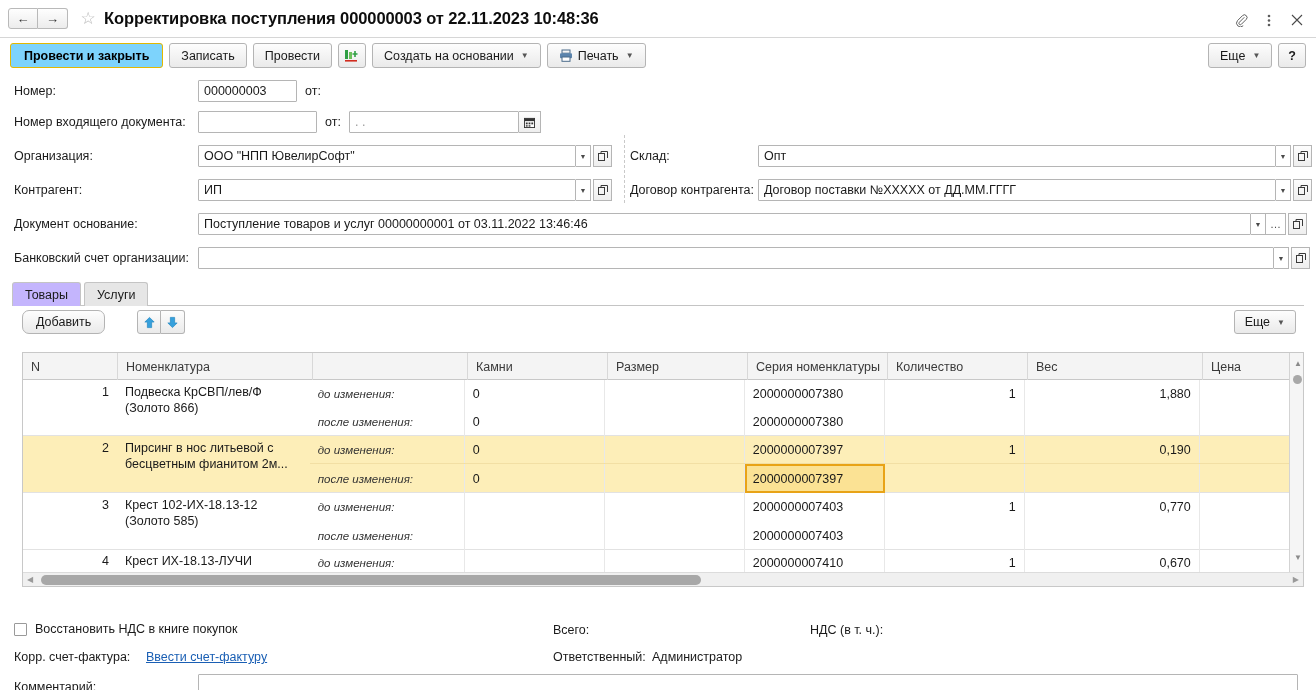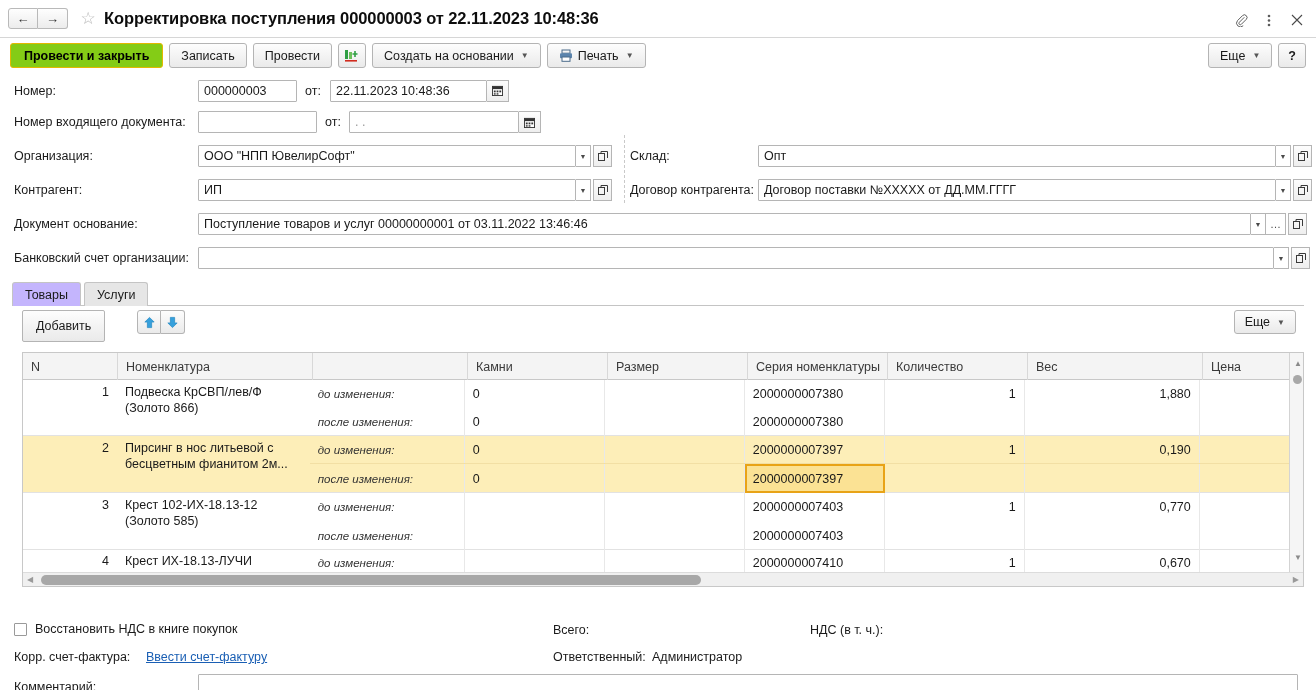--- a/index.html
+++ b/index.html
@@ -40,21 +40,21 @@
     position: absolute; left: 0; top: 39px; width: 1316px; height: 33px;
     display: flex; align-items: center; padding: 0 10px; gap: 6px;
   }
   .btn {
     height: 25px; padding: 0 11px; border: 1px solid #b4b4b4; border-radius: 3px;
     background: linear-gradient(#fdfdfd,#eaeaea);
     font-size: 12.5px; color: #1a1a1a; display: flex; align-items: center; gap: 5px;
     cursor: pointer; white-space: nowrap;
   }
   .btn.primary {
-    background: #84cc16; border: 1px solid #e3b800; font-weight: bold; color: #000;
+    background: #7dd3fc; border: 1px solid #e3b800; font-weight: bold; color: #000;
     padding: 0 13px;
   }
   .btn.iconbtn { padding: 0 5px; }
   .caret { font-size: 8px; color: #555; margin-left: 2px; }
   .cmdright { position: absolute; right: 10px; top: 4px; display: flex; gap: 6px; align-items: center; }
   .btn.help { padding: 0 9px; font-weight: bold; }
 
   
   .chartglyph { width: 16px; height: 15px; position: relative; display: inline-block; }
   .printglyph { width: 14px; height: 13px; position: relative; display:inline-block; }
@@ -96,22 +96,22 @@
     border-radius: 3px 3px 0 0; cursor: pointer;
   }
   .tab.active { background: #c4b5fd; color: #1a1a1a; z-index: 3; }
   .tab.inactive { background: #e6e6e6; color: #1a1a1a; }
   .tabline { position: absolute; left: 0; top: 23px; width: 1292px; border-bottom: 1px solid #c4c4c4; }
 
   
   .tblpanel { position: absolute; left: 12px; top: 306px; width: 1292px; height: 292px; background: #fff; }
   .tbltoolbar { position: absolute; left: 0; top: 4px; width: 1292px; height: 28px; }
   .tbladd {
-    position: absolute; left: 10px; top: 0; height: 32px; padding: 0 13px;
-    border: 1px solid #b4b4b4; border-radius: 2px;
+    position: absolute; left: 10px; top: 0; height: 24px; padding: 0 13px;
+    border: 1px solid #b4b4b4; border-radius: 7px;
     background: linear-gradient(#fdfdfd,#eaeaea);
     display: flex; align-items: center; font-size: 12.5px; cursor: pointer;
   }
   .arrowgrp { position: absolute; left: 125px; top: 0; display: flex; }
   .arrowbtn {
     width: 24px; height: 24px; border: 1px solid #b4b4b4;
     background: linear-gradient(#fdfdfd,#eaeaea);
     display: flex; align-items: center; justify-content: center; cursor: pointer;
   }
   .arrowbtn.l { border-radius: 3px 0 0 3px; }
@@ -245,34 +245,20 @@
       <div class="btn help">?</div>
     </div>
   </div>
 
   <div class="form">
 
     <div class="frow" style="height:29px;">
       <div class="lbl" style="position:absolute;left:14px;">Номер:</div>
       <div class="inp" style="position:absolute;left:198px;width:99px;">000000003</div>
       <div class="lbl" style="position:absolute;left:305px;">от:</div>
-      <div style="position:absolute;left:330px;display:flex;">
-        <div class="inp" style="width:157px;">22.11.2023 10:48:36</div>
-        <div class="calbtn">
-          <svg width="11" height="11" viewBox="0 0 12 12">
-            <rect x="0.5" y="1.5" width="11" height="10" fill="#fff" stroke="#333" stroke-width="1"></rect>
-            <rect x="0.5" y="1.5" width="11" height="3" fill="#333"></rect>
-            <rect x="2" y="6" width="2" height="2" fill="#333"></rect>
-              <rect x="5" y="6" width="2" height="2" fill="#333"></rect>
-            <rect x="8" y="6" width="2" height="2" fill="#333"></rect>
-              <rect x="2" y="9" width="2" height="1.5" fill="#333"></rect>
-            <rect x="5" y="9" width="2" height="1.5" fill="#333"></rect>
-          </svg>
-        </div>
-      </div>
     </div>
 
     <div class="frow" style="height:34px;">
       <div class="lbl" style="position:absolute;left:14px;">Номер входящего документа:</div>
       <div class="inp" style="position:absolute;left:198px;width:119px;"></div>
       <div class="lbl" style="position:absolute;left:325px;">от:</div>
       <div style="position:absolute;left:349px;display:flex;">
         <div class="inp" style="width:170px;">
           <span class="ph">.   .</span>
         </div>

